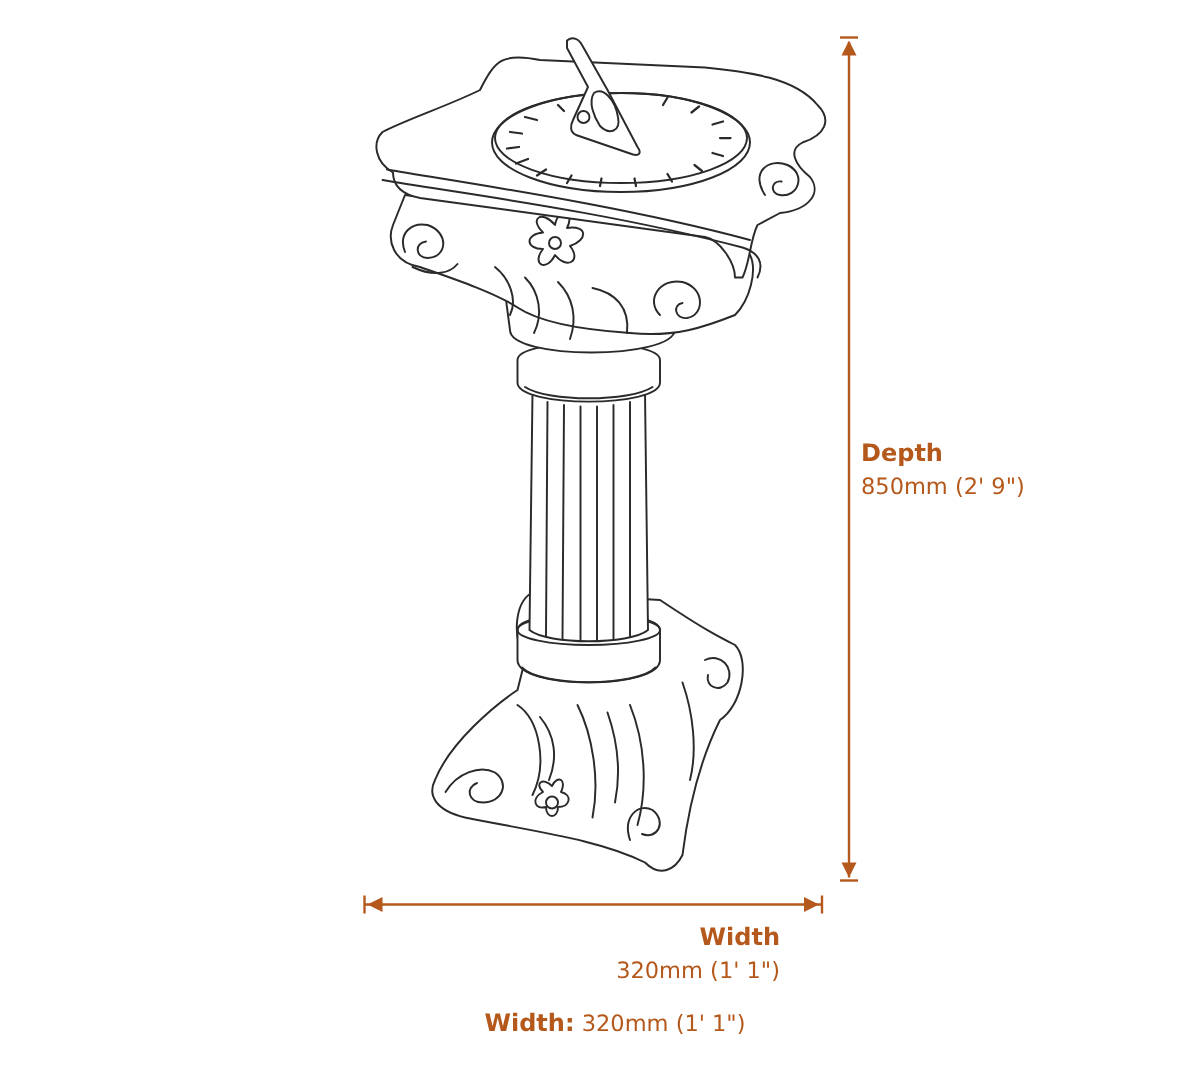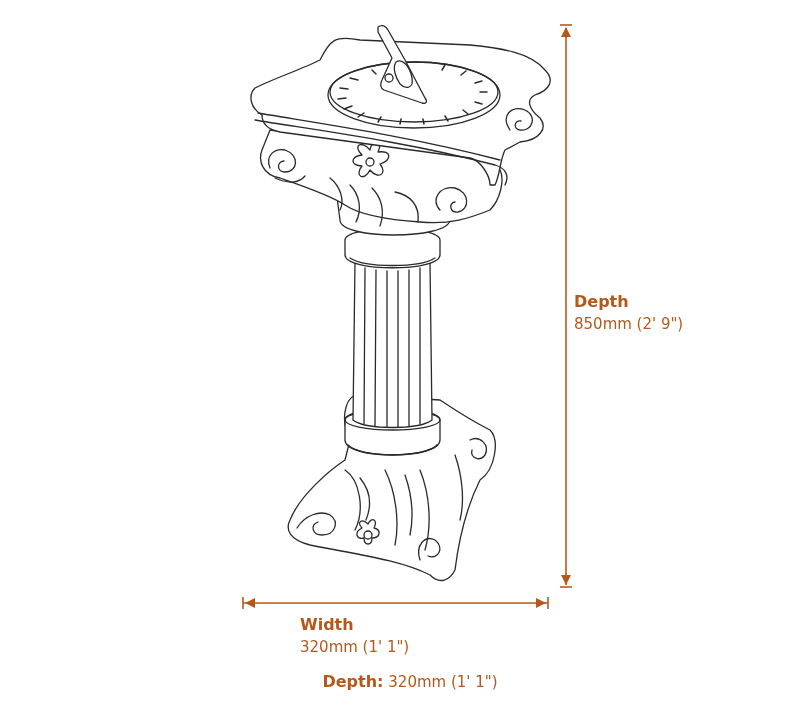--- a/index.html
+++ b/index.html
@@ -3,21 +3,21 @@
   <meta charset="utf-8">
   <style>
     html, body { margin: 0; padding: 0; background: #ffffff; }
     body { width: 800px; height: 710px; position: relative; overflow: hidden;
            font-family: "DejaVu Sans", sans-serif; }
     #drawing { position: absolute; left: 0; top: 0; width: 800px; height: 710px; }
     .label { position: absolute; color: #b5581b; white-space: nowrap; }
     .label .title { font-weight: bold; font-size: 16px; }
     .label .value { font-size: 15px; }
     #height-label { left: 574px; top: 290px; line-height: 23px; }
-    #width-label { left: 300px; top: 614px; width: 220px; text-align: left; line-height: 22px; }
+    #width-label { left: 300px; top: 614px; width: 220px; text-align: right; line-height: 22px; }
     #depth-label { left: 300px; top: 672px; width: 220px; text-align: center; font-size: 15px; }
     #depth-label .title { font-size: 16px; }
   </style>
 </head>
 <body>
 
 <svg id="drawing" viewBox="0 0 800 710" xmlns="http://www.w3.org/2000/svg">
   <g fill="#ffffff" stroke="#2a2a2a" stroke-width="1.3" stroke-linejoin="round" stroke-linecap="round">
 
     <g>
@@ -133,15 +133,15 @@
   <div class="title">Depth</div>
   <div class="value">850mm (2' 9")</div>
 </div>
 
 <div id="width-label" class="label">
   <div class="title">Width</div>
   <div class="value">320mm (1' 1")</div>
 </div>
 
 <div id="depth-label" class="label">
-  <span class="title">Depth:</span>
+  <span class="title">Width:</span>
   <span class="value">320mm (1' 1")</span>
 </div>
 
 </body></html>

